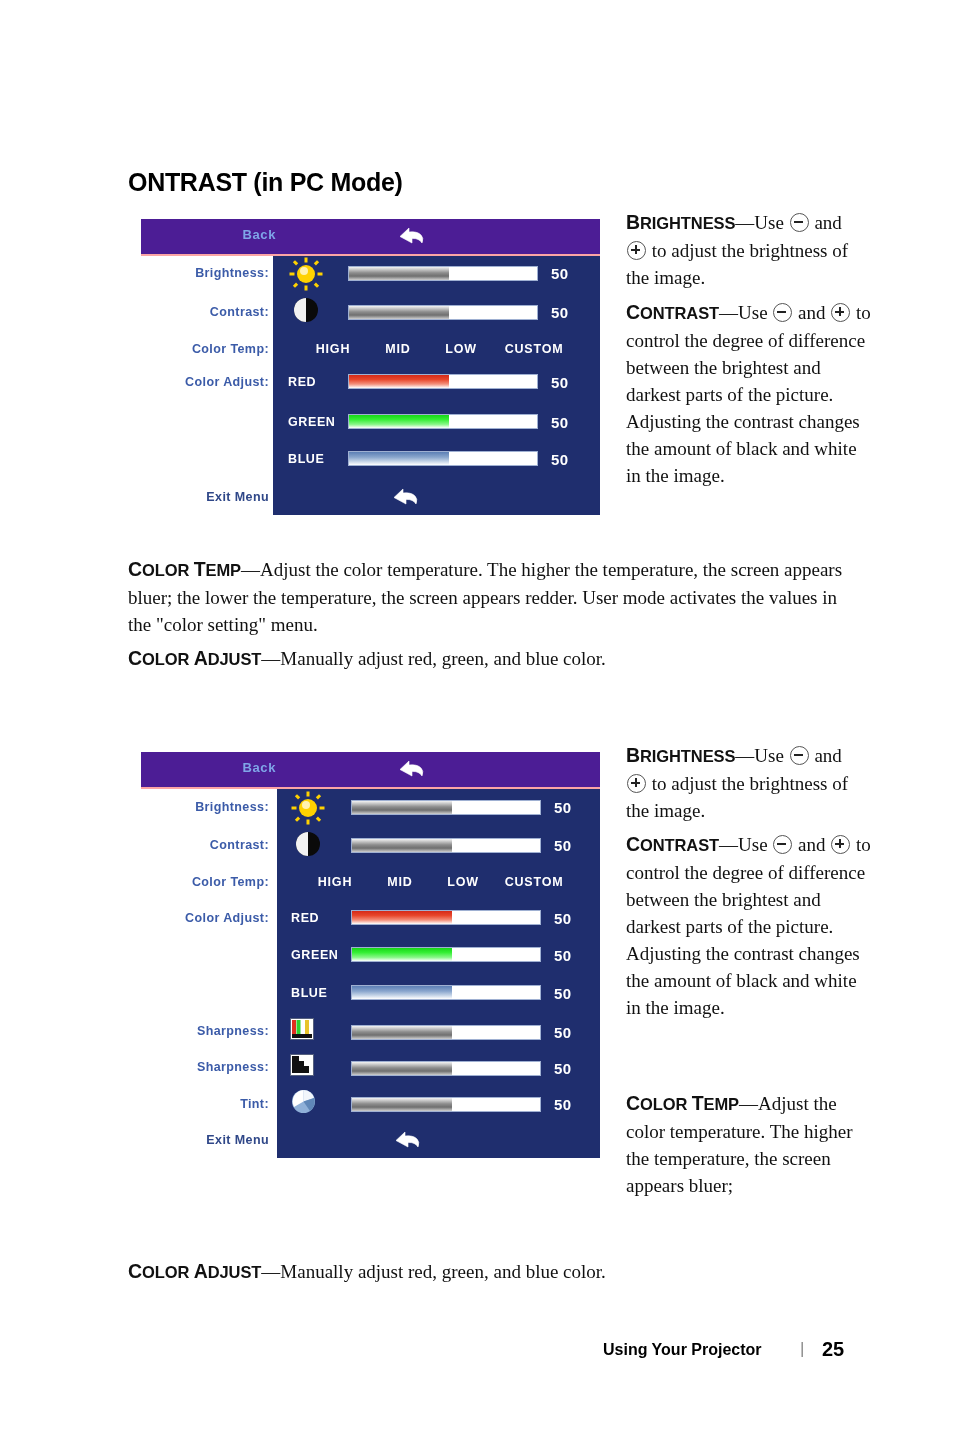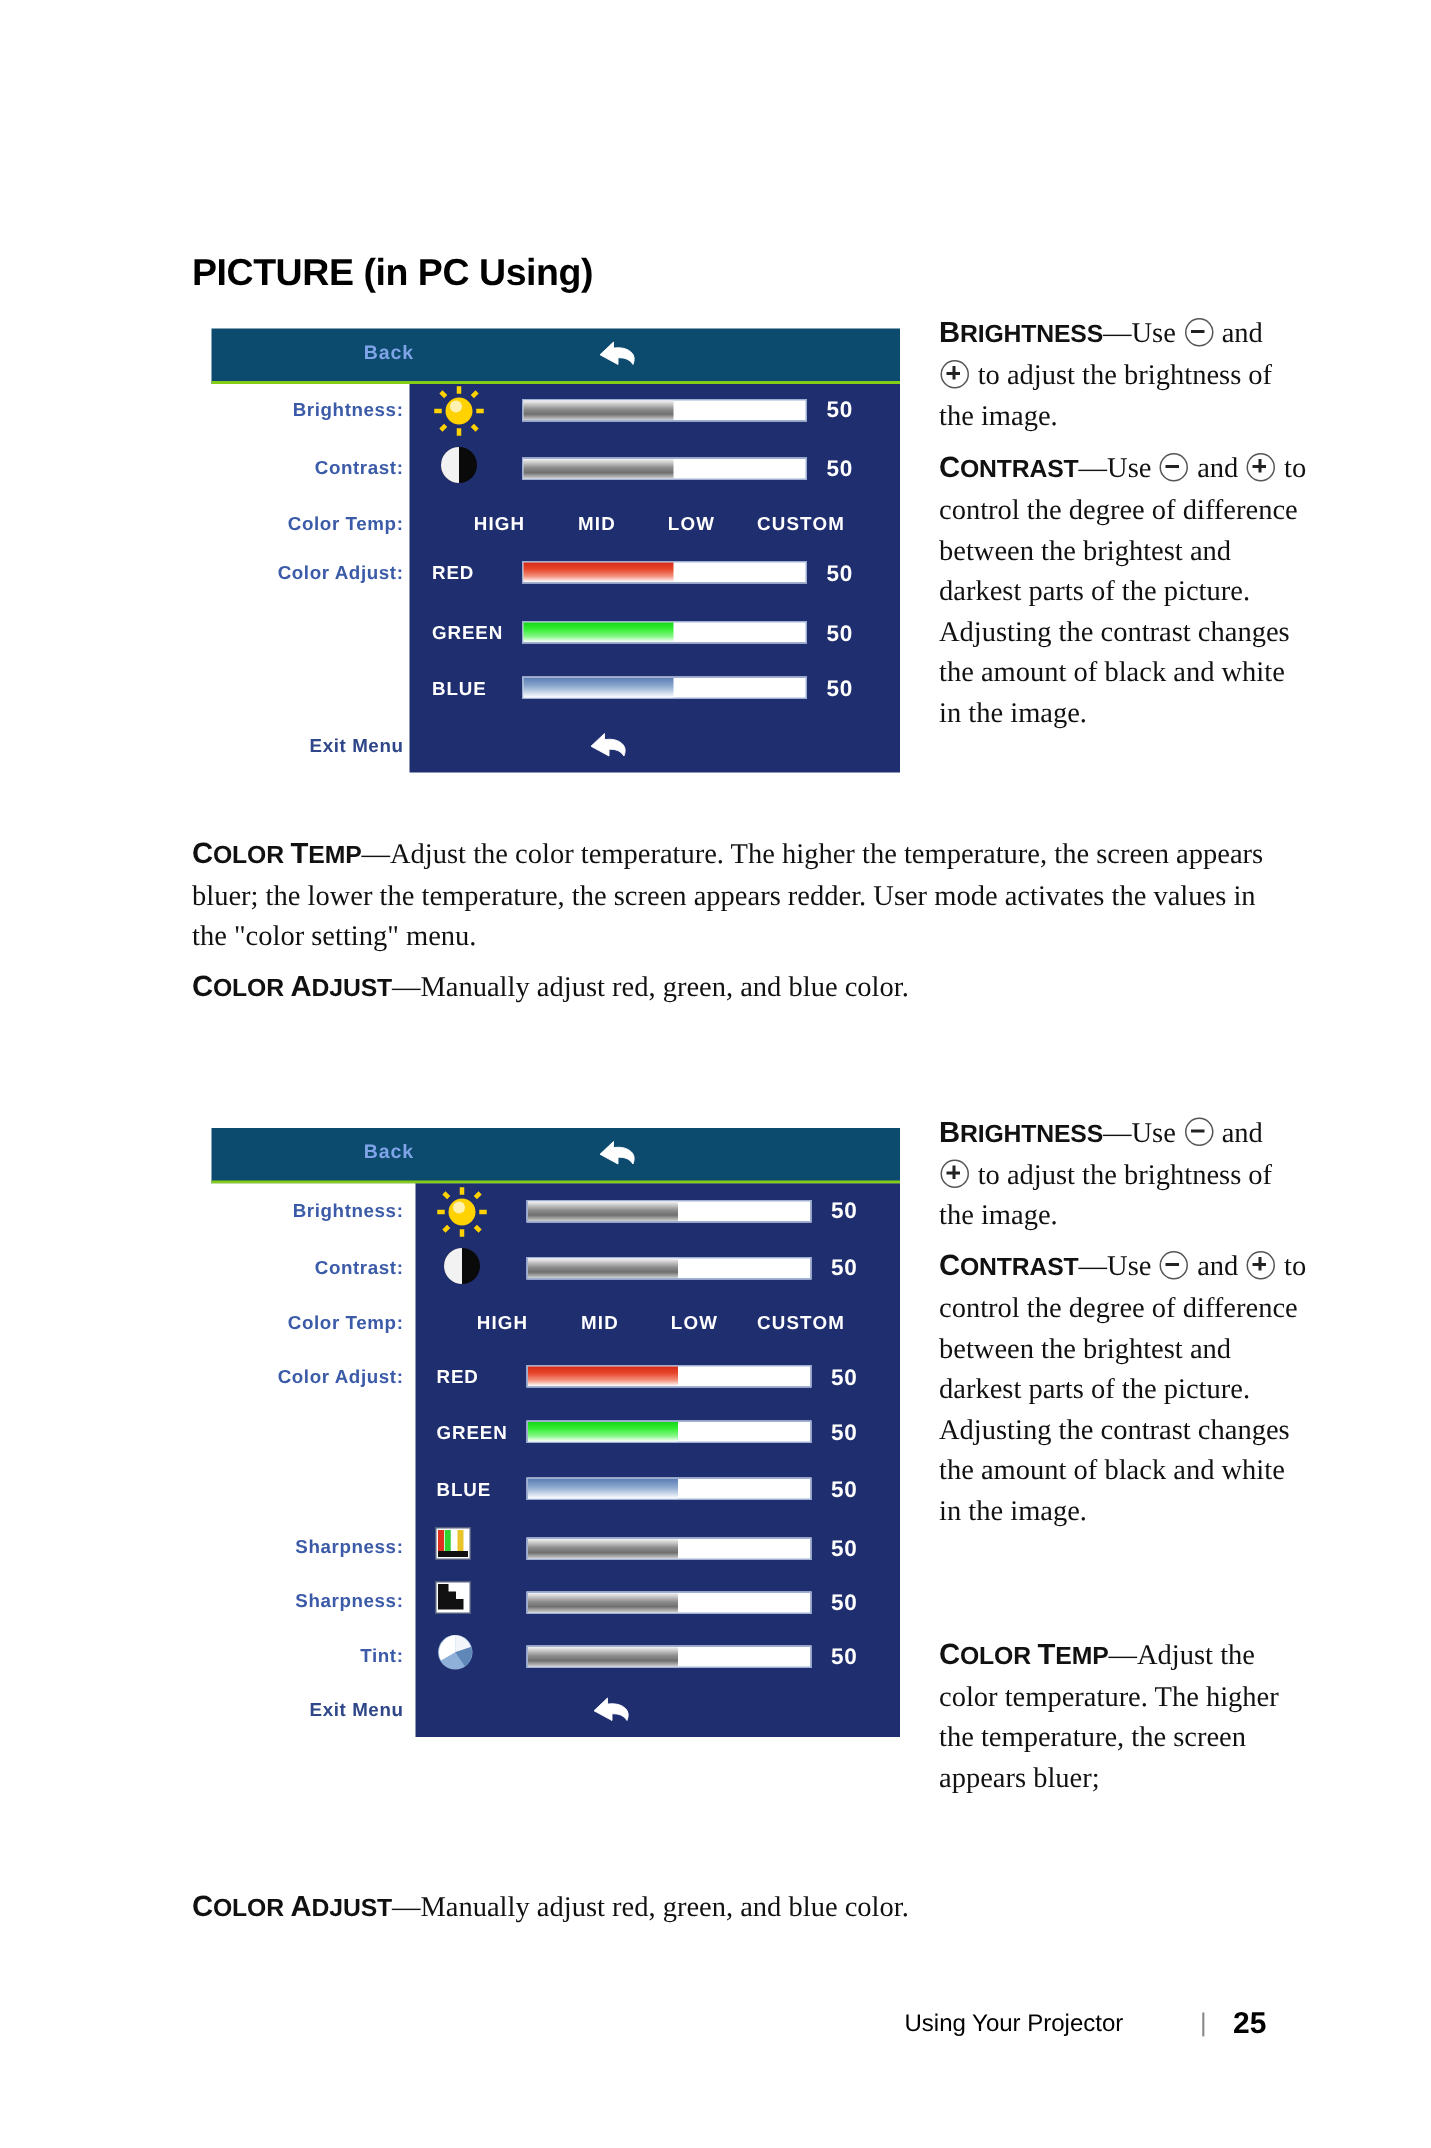--- a/index.html
+++ b/index.html
@@ -28,22 +28,22 @@
 
   
   .osd{
     position:absolute;
     background:#ffffff;
     font-family:"Liberation Sans", sans-serif;
   }
   .osd-header{
     position:absolute;left:0;top:0;
     height:35px;
-    background:#0c4a6e;
-    border-bottom:2px solid #84cc16;
+    background:#4c1d95;
+    border-bottom:2px solid #fca5a5;
   }
   .osd-header .back-label{
     position:absolute;
     left:0;top:8px;width:135px;
     text-align:right;
     color:#7fa5e8;
     font-size:13px;
     font-weight:bold;
     letter-spacing:0.6px;
   }
@@ -151,30 +151,30 @@
     content:"";position:absolute;
     left:7.2px;top:3px;width:1.6px;height:9px;background:#222;
   }
 
   
   .footer{
     position:absolute;
     font-family:"Liberation Sans", sans-serif;
     color:#000;
   }
-  #footer-text{left:603px;top:1341px;font-size:16px;}
+  #footer-text{left:603px;top:1341px;font-size:16px;font-weight:bold;}
   #footer-sep{left:800px;top:1339px;font-size:17px;color:#888;}
   #footer-page{left:822px;top:1338px;font-size:20px;font-weight:bold;}
 </style>
 </head>
 <body>
 
 <div class="page">
 
-  <h2 class="section-title" id="title-pc">PICTURE (in PC Using)</h2>
+  <h2 class="section-title" id="title-pc">ONTRAST (in PC Mode)</h2>
 
   <div class="osd" id="osd-pc" style="left:141px;top:219px;width:459px;height:296px;">
 
     <div class="osd-header" style="width:459px;">
       <div class="back-label">Back</div>
       <div class="back-arrow" style="left:256px;top:8px;">
         <svg width="28" height="19" viewBox="0 0 28 19">
           <path d="M12 1 L12 5 Q20 4 24 8 Q27 11 25 16 Q22 11 15 11.5 L15 16 L3 9.5 Z" fill="#ffffff" stroke="#ffffff" stroke-width="0.6"></path>
         </svg>
       </div>

